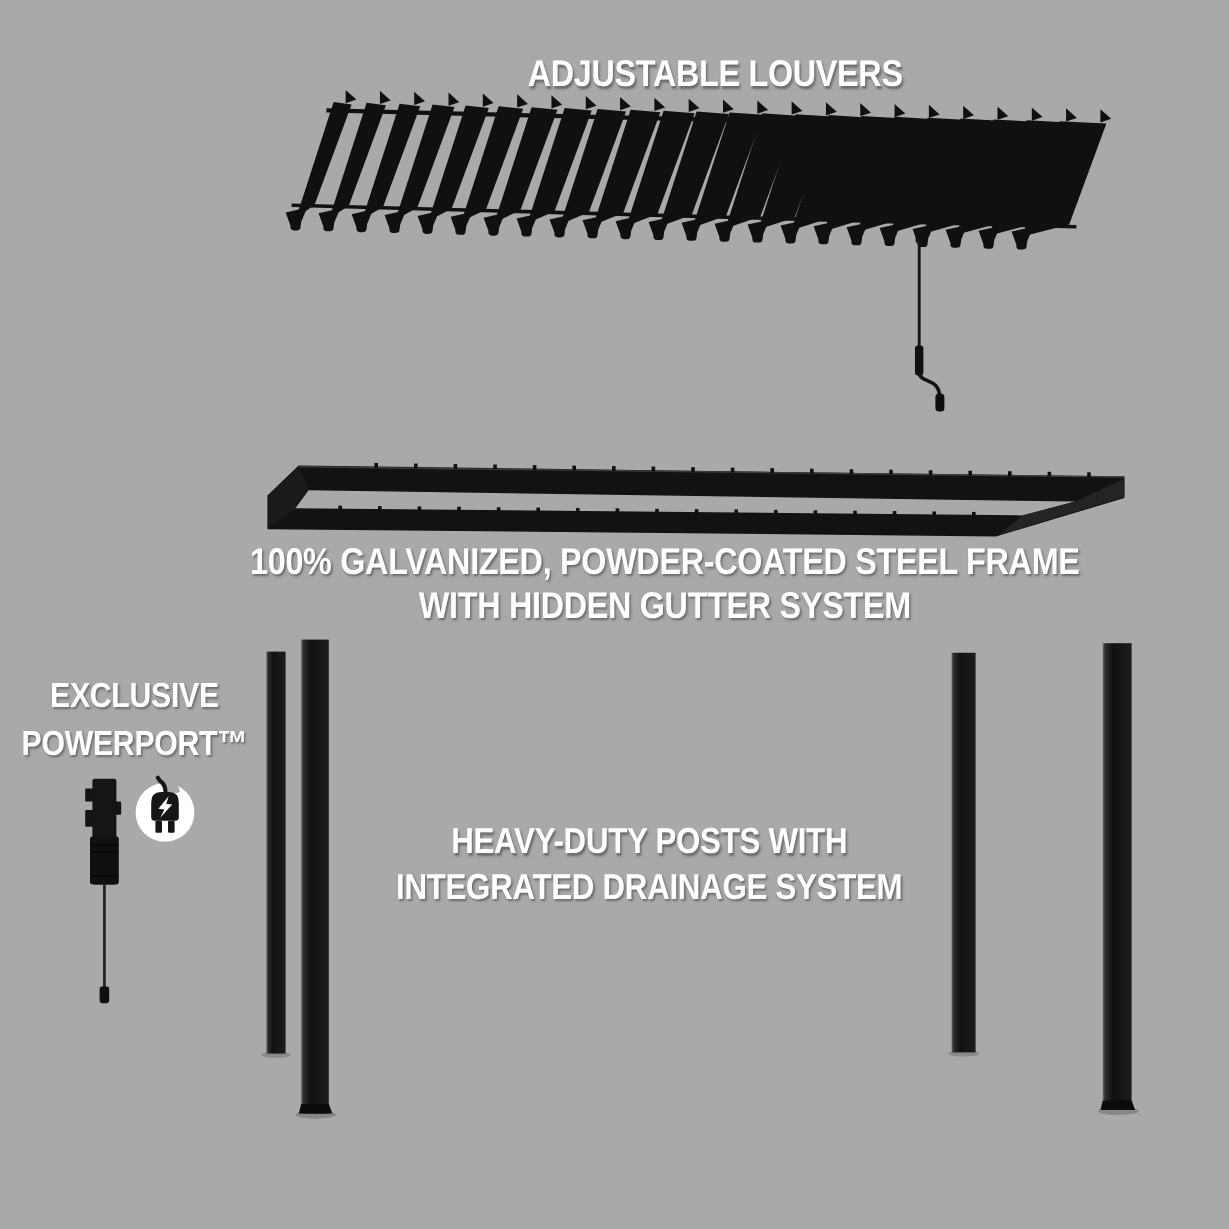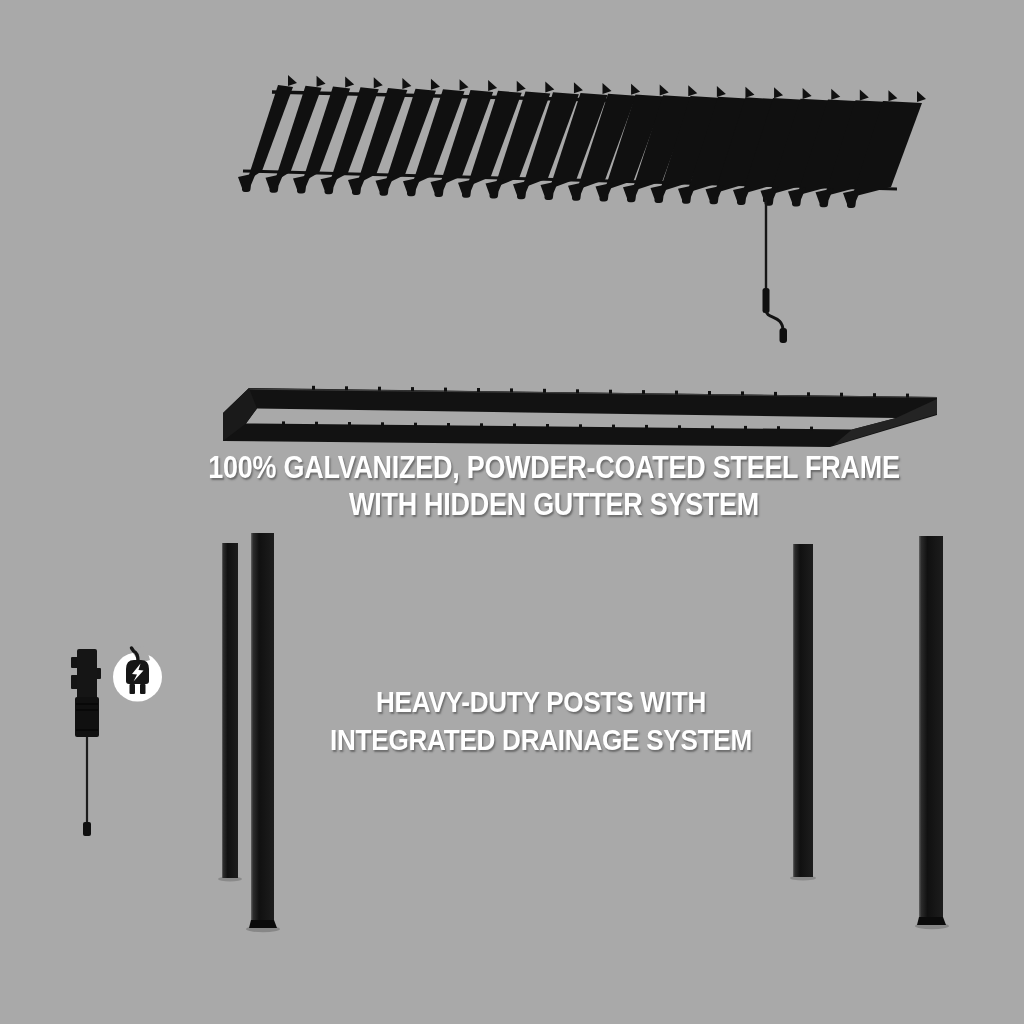--- a/index.html
+++ b/index.html
@@ -218,29 +218,38 @@
         <polygon points="130,649 146,646 150,660 140,663" fill="#a9a9a9"></polygon>
         <path d="M126,669 Q126,660 134,660 L141,660 Q149,660 149,669 L149,681 Q149,684 146,684 L129,684 Q126,684 126,681 Z" fill="#161616"></path>
         <rect x="129.5" y="684" width="5.5" height="10" rx="1" fill="#161616"></rect>
         <rect x="140" y="684" width="5.5" height="10" rx="1" fill="#161616"></rect>
         <path d="M138,661 Q138,653 133.5,651 L131.5,648" fill="none" stroke="#161616" stroke-width="3.4" stroke-linecap="round"></path>
         <polygon points="140.5,663.5 132,674 137,674.5 133.5,681.5 143.5,670.5 138.5,670" fill="#ffffff"></polygon>
       </g>
     </g>
   </svg>
 
+  <div class="cap" id="cap-louvers">
+    <span class="inner">ADJUSTABLE LOUVERS</span>
+  </div>
 
 
   <div class="cap" id="cap-frame">
     <span class="inner">
       <div>100% GALVANIZED, POWDER-COATED STEEL FRAME</div>
       <div>WITH HIDDEN GUTTER SYSTEM</div>
     </span>
   </div>
 
+  <div class="cap" id="cap-powerport">
+    <span class="inner">
+      <div>EXCLUSIVE</div>
+      <div>POWERPORT™</div>
+    </span>
+  </div>
 
   <div class="cap" id="cap-posts">
     <span class="inner">
       <div>HEAVY-DUTY POSTS WITH</div>
       <div>INTEGRATED DRAINAGE SYSTEM</div>
     </span>
   </div>
 
 </div>
 

